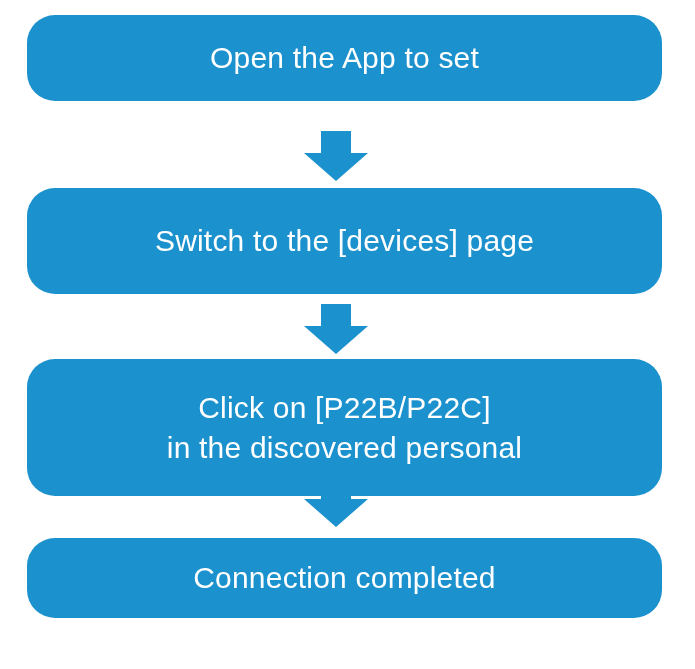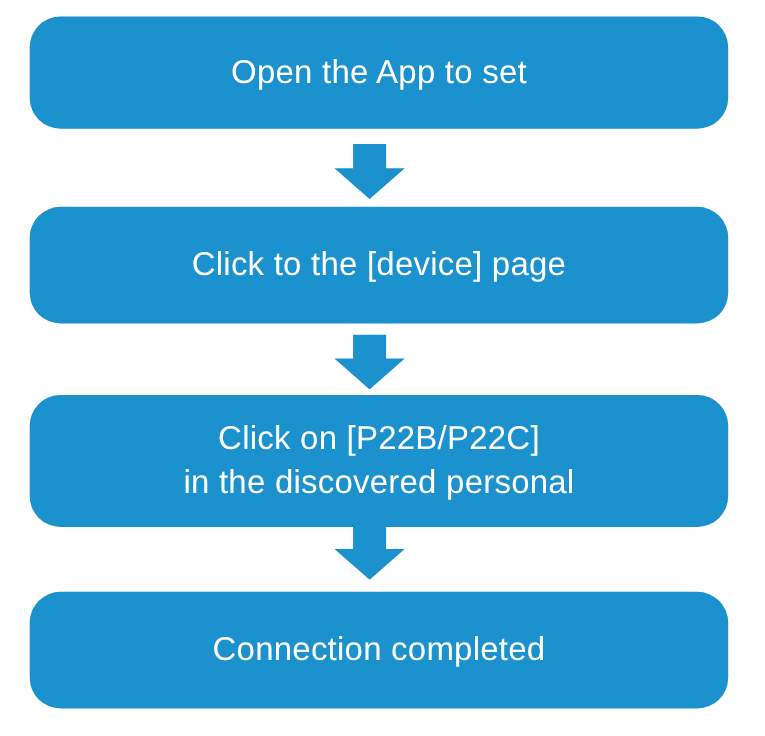--- a/index.html
+++ b/index.html
@@ -46,45 +46,45 @@
     height: 50px;
   }
   .arrow svg {
     display: block;
     width: 64px;
     height: 50px;
   }
   .arrow polygon {
     fill: #1b91cd;
   }
-  #box-1 { top: 15px;  height: 102px; }
+  #box-1 { top: 15px;  height: 86px; }
   #box-2 { top: 188px; height: 106px; }
-  #box-3 { top: 359px; height: 120px; }
-  #box-4 { top: 538px; height: 106px; }
+  #box-3 { top: 359px; height: 137px; }
+  #box-4 { top: 538px; height: 80px; }
   #arrow-1 { top: 131px; }
   #arrow-2 { top: 304px; }
   #arrow-3 { top: 477px; }
 </style>
 </head>
 <body>
 
 <div class="canvas">
 
   <div class="step-box" id="box-1">
     <span class="line">Open the App to set</span>
   </div>
 
   <div class="arrow" id="arrow-1">
     <svg viewBox="0 0 64 50" xmlns="http://www.w3.org/2000/svg" aria-hidden="true">
       <polygon points="17,0 47,0 47,22 64,22 32,50 0,22 17,22" fill="#1b91cd"></polygon>
     </svg>
   </div>
 
   <div class="step-box" id="box-2">
-    <span class="line">Click to the [device] page</span>
+    <span class="line">Switch to the [devices] page</span>
   </div>
 
   <div class="arrow" id="arrow-2">
     <svg viewBox="0 0 64 50" xmlns="http://www.w3.org/2000/svg" aria-hidden="true">
       <polygon points="17,0 47,0 47,22 64,22 32,50 0,22 17,22" fill="#1b91cd"></polygon>
     </svg>
   </div>
 
   <div class="step-box" id="box-3">
     <span class="line">Click on [P22B/P22C]</span>

